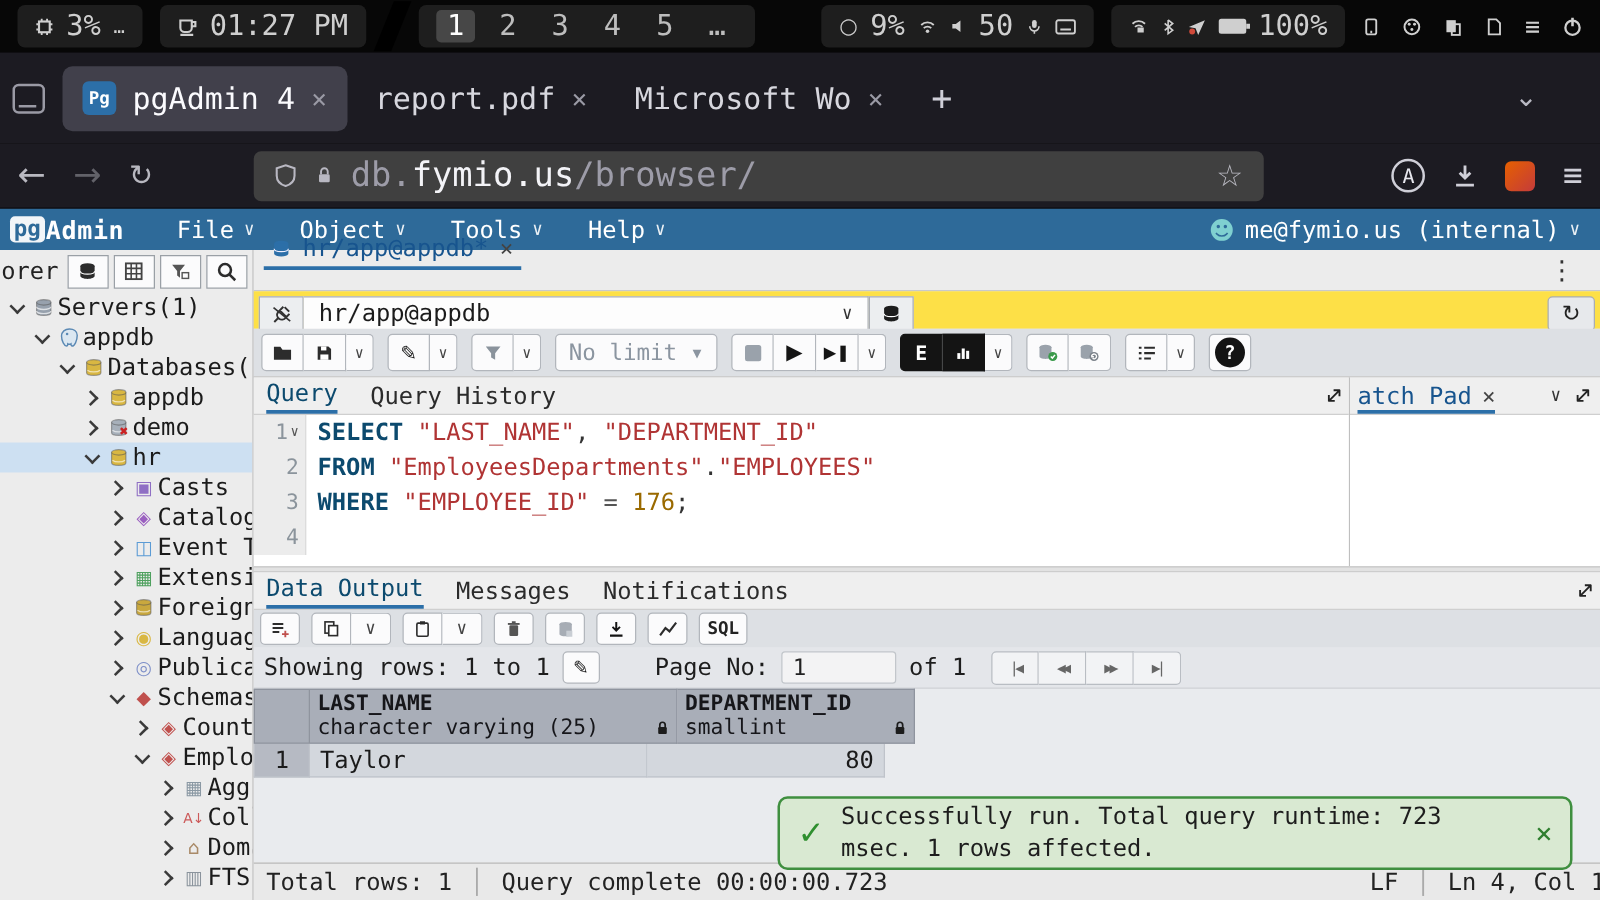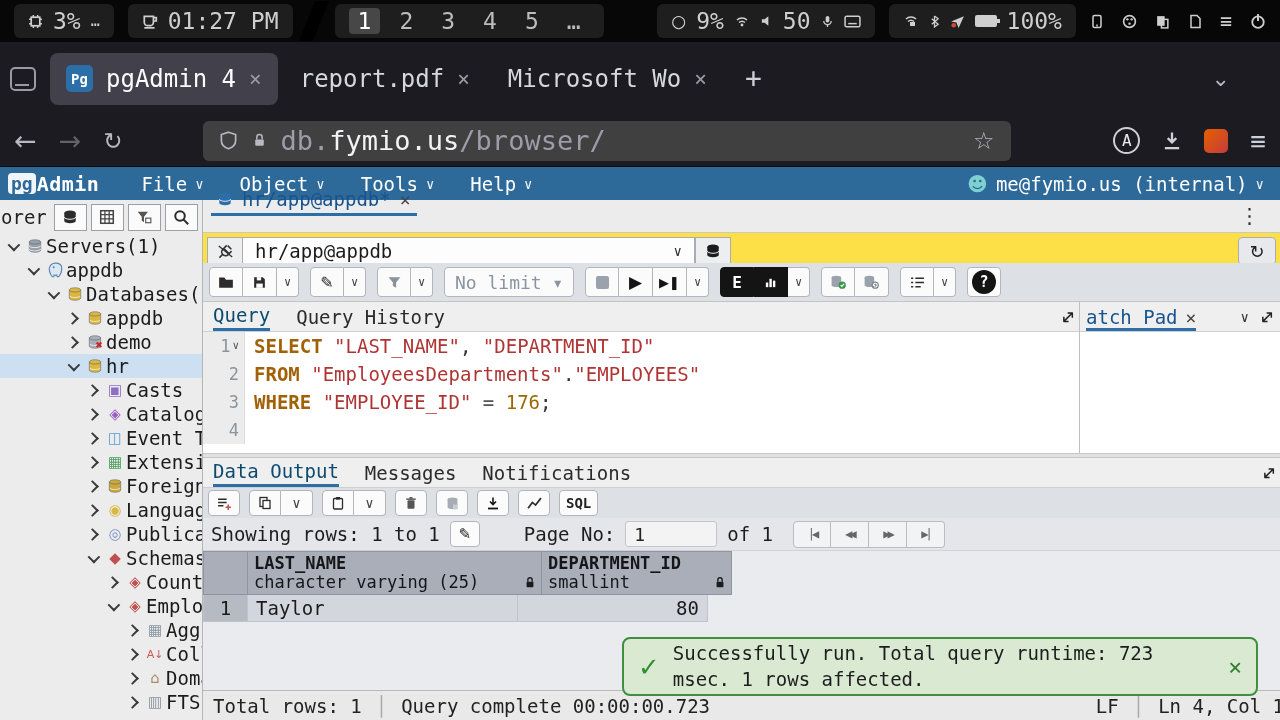--- a/index.html
+++ b/index.html
@@ -94,21 +94,21 @@
   #editor-panel{flex:1;display:flex;flex-direction:column;border-right:1px solid #bfbfbf;min-width:0}
   .ptabs{height:30px;display:flex;align-items:center;gap:26px;padding:0 4px 0 10px;background:#efefef;border-bottom:1px solid #cfcfcf;font-size:19px;color:#2b2b2b;flex:0 0 auto}
   .ptab{height:100%;display:flex;align-items:center}
   .ptab.on{color:#0c4a6e;border-bottom:3px solid #2c6fa8}
   .expand{margin-left:auto;transform:rotate(-45deg);font-size:18px;color:#222}
   #code{flex:1;background:#fff;overflow:hidden}
   .cline{display:flex;height:28px;line-height:28px;font-size:19px}
   .gut{width:42px;background:#ececec;color:#8b949c;text-align:right;padding-right:5px;border-right:1px solid #dcdcdc;font-size:17px;flex:0 0 auto;display:flex;justify-content:flex-end;align-items:center;gap:2px}
   .fold{font-size:11px;color:#555}
   .ctext{padding-left:9px;white-space:pre;color:#333}
-  .kw{color:#a16207;font-weight:bold}.idq{color:#b03434}.num{color:#9a6a00}.op{color:#555}
+  .kw{color:#0c4a6e;font-weight:bold}.idq{color:#b03434}.num{color:#9a6a00}.op{color:#555}
 
   #scratch-panel{width:200px;display:flex;flex-direction:column}
   #scratch-tabs{height:30px;display:flex;align-items:center;gap:10px;background:#efefef;border-bottom:1px solid #cfcfcf;font-size:19px;padding:0 6px}
   #scratch-tabs .stab{color:#17548e;border-bottom:3px solid #2c6fa8;height:100%;display:flex;align-items:flex-end;gap:8px}
   #scratch-body{flex:1;background:#fff}
 
   #splitter{height:5px;background:#e2e2e2;border-top:1px solid #c6c6c6;border-bottom:1px solid #c6c6c6}
 
   
   #results{flex:1;display:flex;flex-direction:column;min-height:0;background:#e9ebee}

